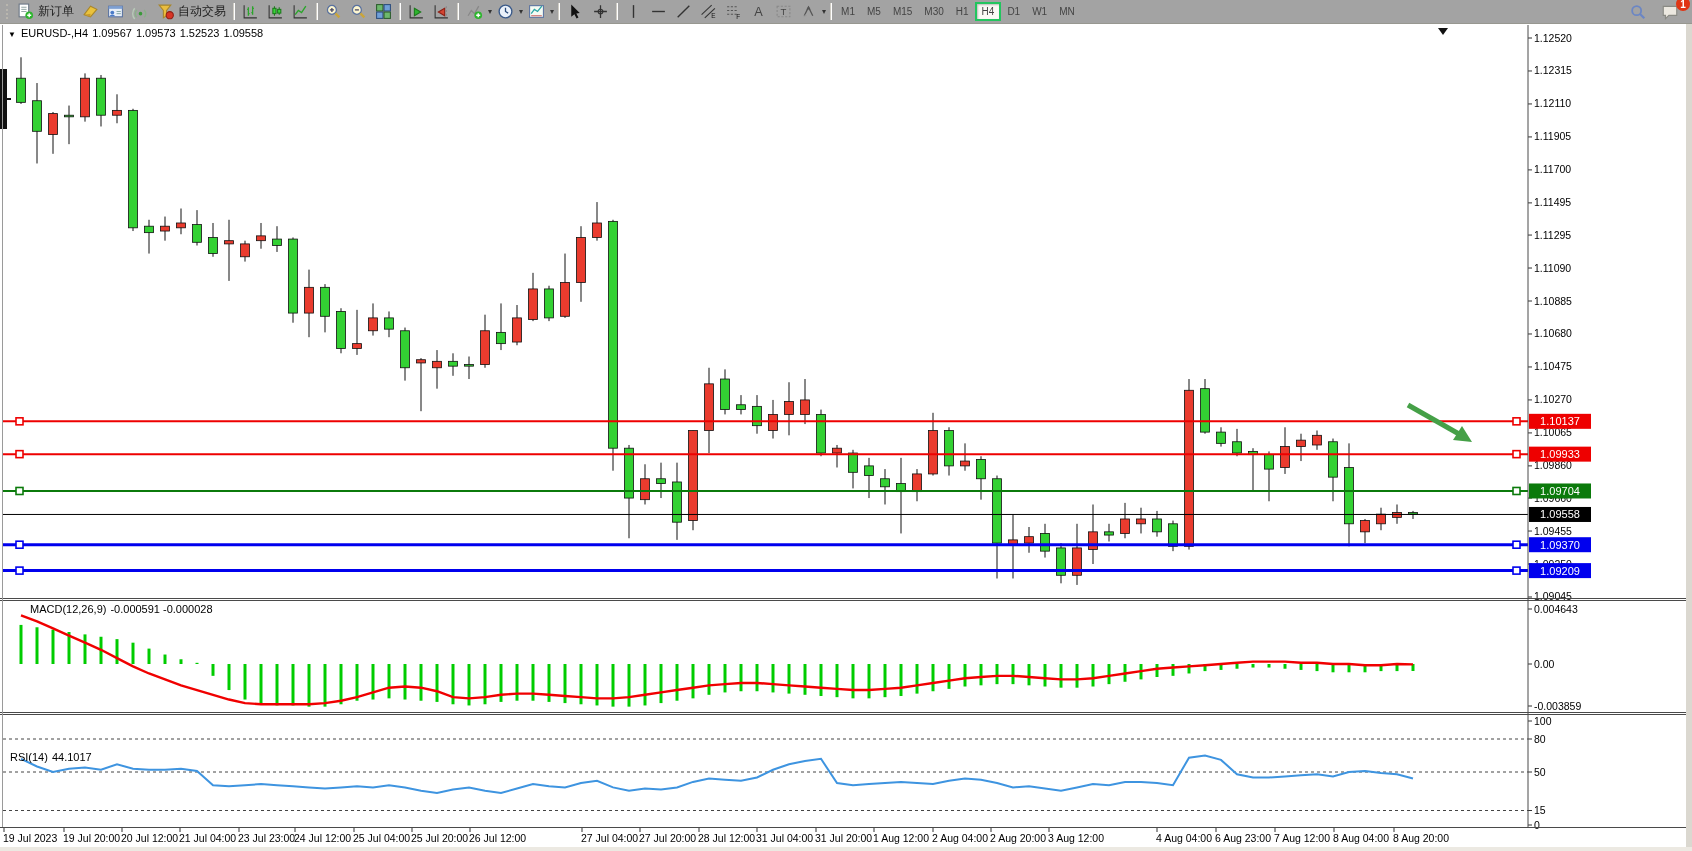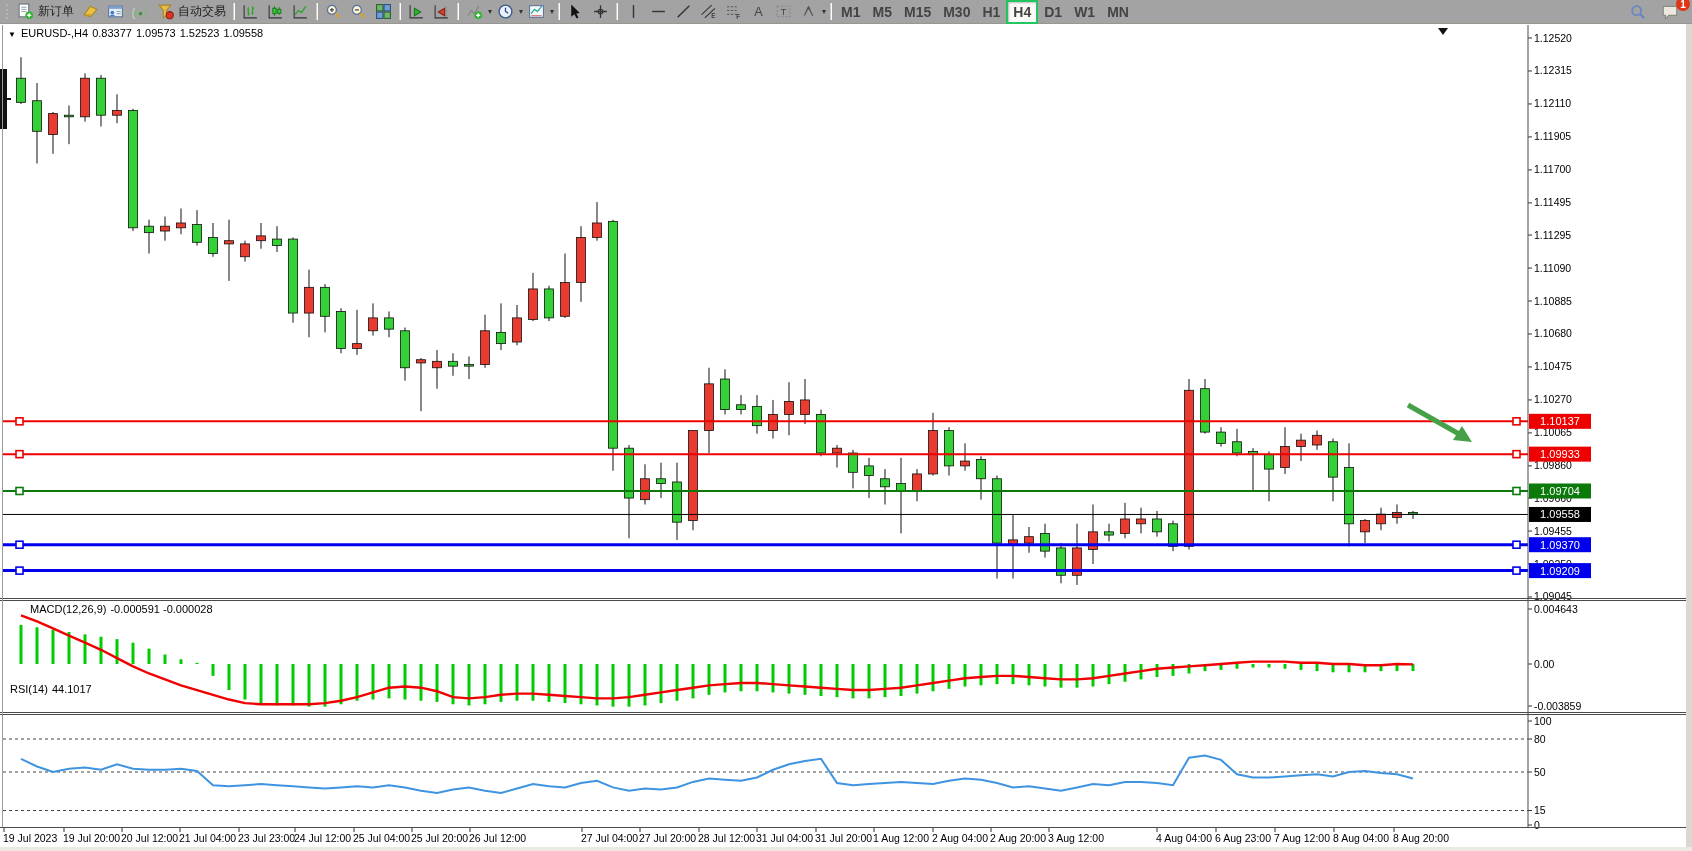--- a/index.html
+++ b/index.html
@@ -6,35 +6,35 @@
     font-family:"Liberation Sans",sans-serif;}
   .app{width:1692px;height:851px;position:relative;background:#fff;}
   .toolbar{height:23px;background:#a3a3a3;border-bottom:1px solid #979790;display:flex;
     align-items:center;padding:0 3px;font-size:12px;color:#222;}
   .tb{display:flex;align-items:center;gap:4px;padding:1px 4px;background:transparent;border:none;
     height:21px;cursor:default;font-family:"Liberation Sans",sans-serif;font-size:12px;color:#222;}
   .tb svg{display:block;}
   .sep{width:0;height:17px;border-left:1px solid #cfccc4;border-right:1px solid #fff;margin:0 3px;}
   .grip{width:2px;height:15px;border-left:2px dotted #b9b6ae;margin:0 3px;}
   .caret{font-size:8px;color:#333;padding:0 1px;cursor:default;}
-  .tf{padding:2px 5px;font-size:14px;font-weight:bold;color:#444;background:transparent;border:1px solid transparent;
+  .tf{padding:2px 5px;font-size:10px;font-weight:normal;color:#444;background:transparent;border:1px solid transparent;
     font-family:"Liberation Sans",sans-serif;cursor:default;}
   .tf.active{background:#fbfaf6;border:2px solid #22c55e;box-shadow:inset 1px 1px 2px rgba(0,0,0,.25);}
   .tright{margin-left:auto;display:flex;align-items:center;gap:6px;padding-right:6px;}
   .chat{position:relative;}
   .badge{position:absolute;top:-4px;right:-7px;background:#e03514;color:#fff;border-radius:50%;
     width:14px;height:14px;font-size:10px;font-weight:bold;display:flex;align-items:center;justify-content:center;}
   .chartwrap{position:relative;width:1692px;height:828px;}
   #cv{position:absolute;left:0;top:0;}
   .ov{position:absolute;font-size:11px;color:#000;pointer-events:none;white-space:nowrap;}
   .ov span{margin-right:4px;}
   .hdr{left:8px;top:3px;}
   .hdr .tri{font-size:8px;margin-right:5px;}
   .macdlbl{left:10px;top:579px;margin-left:20px;}
-  .rsilbl{left:10px;top:659px;}
+  .rsilbl{left:10px;top:727px;}
 </style>
 </head>
 <body>
 
 <div class="app">
   <div class="toolbar">
     <div class="grip"></div>
     <button class="tb">
       <svg width="17" height="17" viewBox="0 0 16 16">
           <rect x="2" y="1" width="9" height="12" fill="#fff" stroke="#6a7686"></rect>
@@ -690,21 +690,21 @@
           <text x="1215" y="841" font-size="10.5" fill="#000" font-family="Liberation Sans, sans-serif">6 Aug 23:00</text>
           <line x1="1275" y1="827" x2="1275" y2="831" stroke="#333"></line>
           <text x="1274" y="841" font-size="10.5" fill="#000" font-family="Liberation Sans, sans-serif">7 Aug 12:00</text>
           <line x1="1334" y1="827" x2="1334" y2="831" stroke="#333"></line>
           <text x="1333" y="841" font-size="10.5" fill="#000" font-family="Liberation Sans, sans-serif">8 Aug 04:00</text>
           <line x1="1394" y1="827" x2="1394" y2="831" stroke="#333"></line>
           <text x="1393" y="841" font-size="10.5" fill="#000" font-family="Liberation Sans, sans-serif">8 Aug 20:00</text>
         </g>
       </svg>
     <div class="ov hdr">
-      <span class="tri">▼</span><span>EURUSD-,H4</span><span>0.83377</span><span>1.09573</span><span>1.52523</span><span>1.09558</span>
+      <span class="tri">▼</span><span>EURUSD-,H4</span><span>1.09567</span><span>1.09573</span><span>1.52523</span><span>1.09558</span>
     </div>
     <div class="ov macdlbl">
       <span>MACD(12,26,9)</span><span>-0.000591 -0.000028</span>
     </div>
     <div class="ov rsilbl">
       <span>RSI(14)</span><span>44.1017</span>
     </div>
   </div>
 </div>
 

